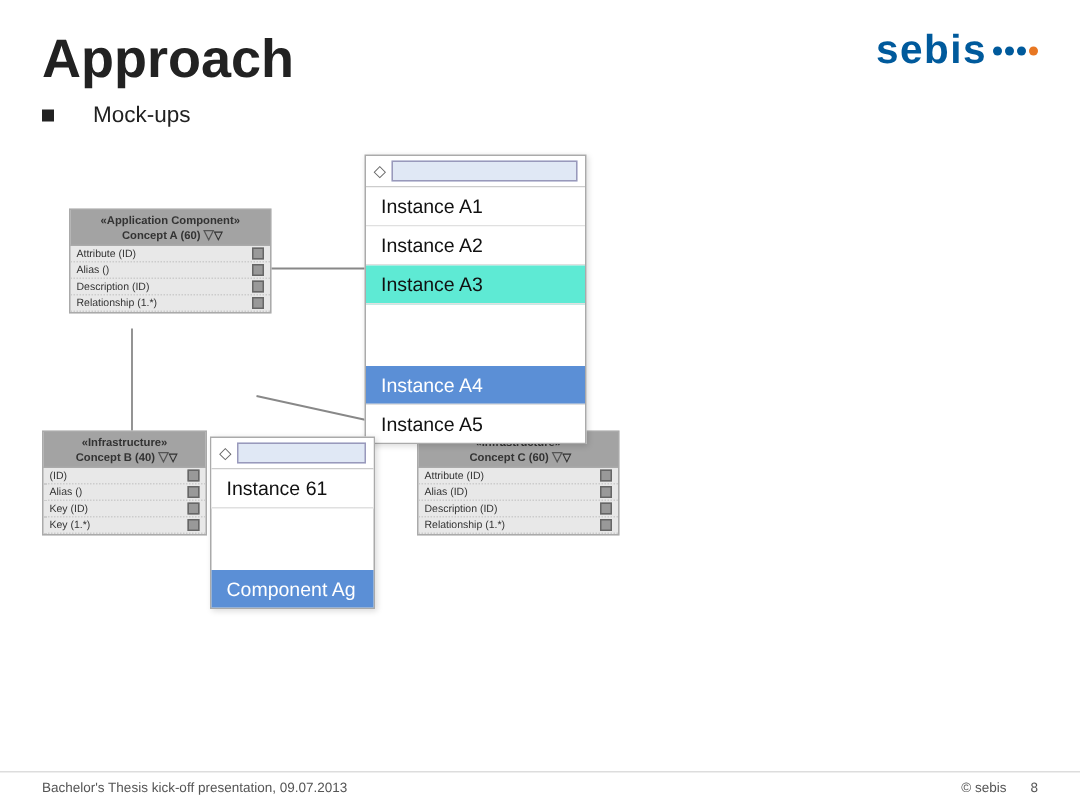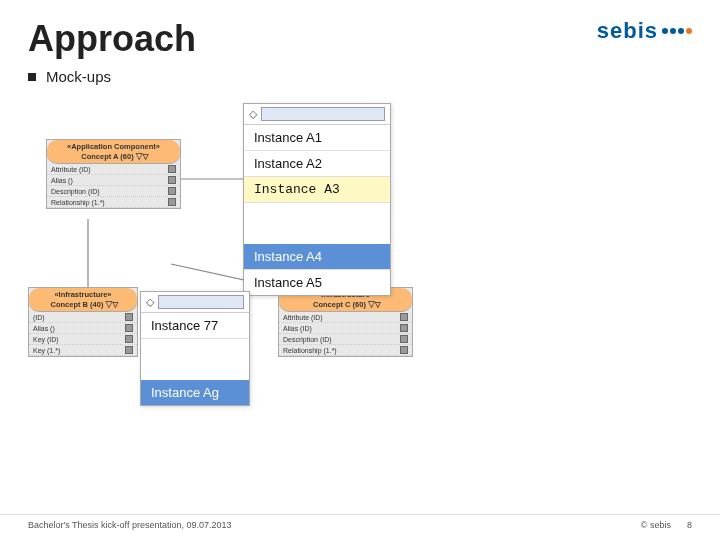--- a/index.html
+++ b/index.html
@@ -22,21 +22,21 @@
     .title {
       font-size: 36px;
       font-weight: bold;
       color: #222;
     }
     .logo-area {
       display: flex;
       align-items: center;
     }
     .logo-sebis {
-      font-size: 22px;
+      font-size: 27px;
       font-weight: bold;
       color: #005a9c;
       letter-spacing: 1px;
     }
     .logo-dots {
       display: inline-flex;
       gap: 2px;
       margin-left: 4px;
       vertical-align: super;
     }
@@ -48,20 +48,21 @@
     }
     .logo-dot.orange { background: #e87722; }
 
     
     .subtitle {
       display: flex;
       align-items: center;
       padding: 8px 28px 0 28px;
       font-size: 15px;
       color: #222;
+      gap: 16px;
     }
     .bullet {
       display: inline-block;
       width: 8px;
       height: 8px;
       background: #222;
       margin-right: 10px;
       flex-shrink: 0;
     }
 
@@ -81,27 +82,26 @@
 
     
     .concept-box {
       position: absolute;
       background: #e8e8e8;
       border: 1px solid #aaa;
       font-size: 7px;
       color: #333;
     }
     .concept-box .cb-title {
-      background: #fdba74;
+      background: #a3a3a3;
       font-weight: bold;
       font-size: 7.5px;
       padding: 2px 4px;
       border-bottom: 1px solid #aaa;
       text-align: center;
-      border-radius: 10px;
     }
     .concept-box .cb-row {
       padding: 1px 4px;
       display: flex;
       justify-content: space-between;
       align-items: center;
       border-bottom: 1px dotted #ccc;
     }
     .cb-row-icon {
       width: 8px;
@@ -148,22 +148,21 @@
       border: 1px solid #99b;
     }
     .instance-item {
       padding: 5px 10px;
       font-size: 13px;
       color: #111;
       border-bottom: 1px solid #e0e0e0;
       background: #fff;
     }
     .instance-item.highlight {
-      background: #fef9c3;
-      font-family: Liberation Mono, monospace;
+      background: #5eead4;
     }
     .instance-item.selected {
       background: #5b8fd6;
       color: #fff;
       margin-top: 41px;
     }
     .instance-item:last-child {
       border-bottom: none;
     }
 
@@ -314,22 +313,22 @@
       <div class="instance-item highlight">Instance A3</div>
       <div class="instance-item selected">Instance A4</div>
       <div class="instance-item">Instance A5</div>
     </div>
 
     <div class="instance-panel" style="left:112px; top:192px; width:110px;">
       <div class="ip-header">
         <span class="ip-funnel">⬦</span>
         <div class="ip-search"></div>
       </div>
-      <div class="instance-item">Instance 77</div>
-      <div class="instance-item selected">Instance Ag</div>
+      <div class="instance-item">Instance 61</div>
+      <div class="instance-item selected">Component Ag</div>
     </div>
 
   </div>
 </div>
 
 <div class="footer">
   <span>Bachelor's Thesis kick-off presentation, 09.07.2013</span>
   <div class="footer-right">
     <span>© sebis</span>
     <span>8</span>

